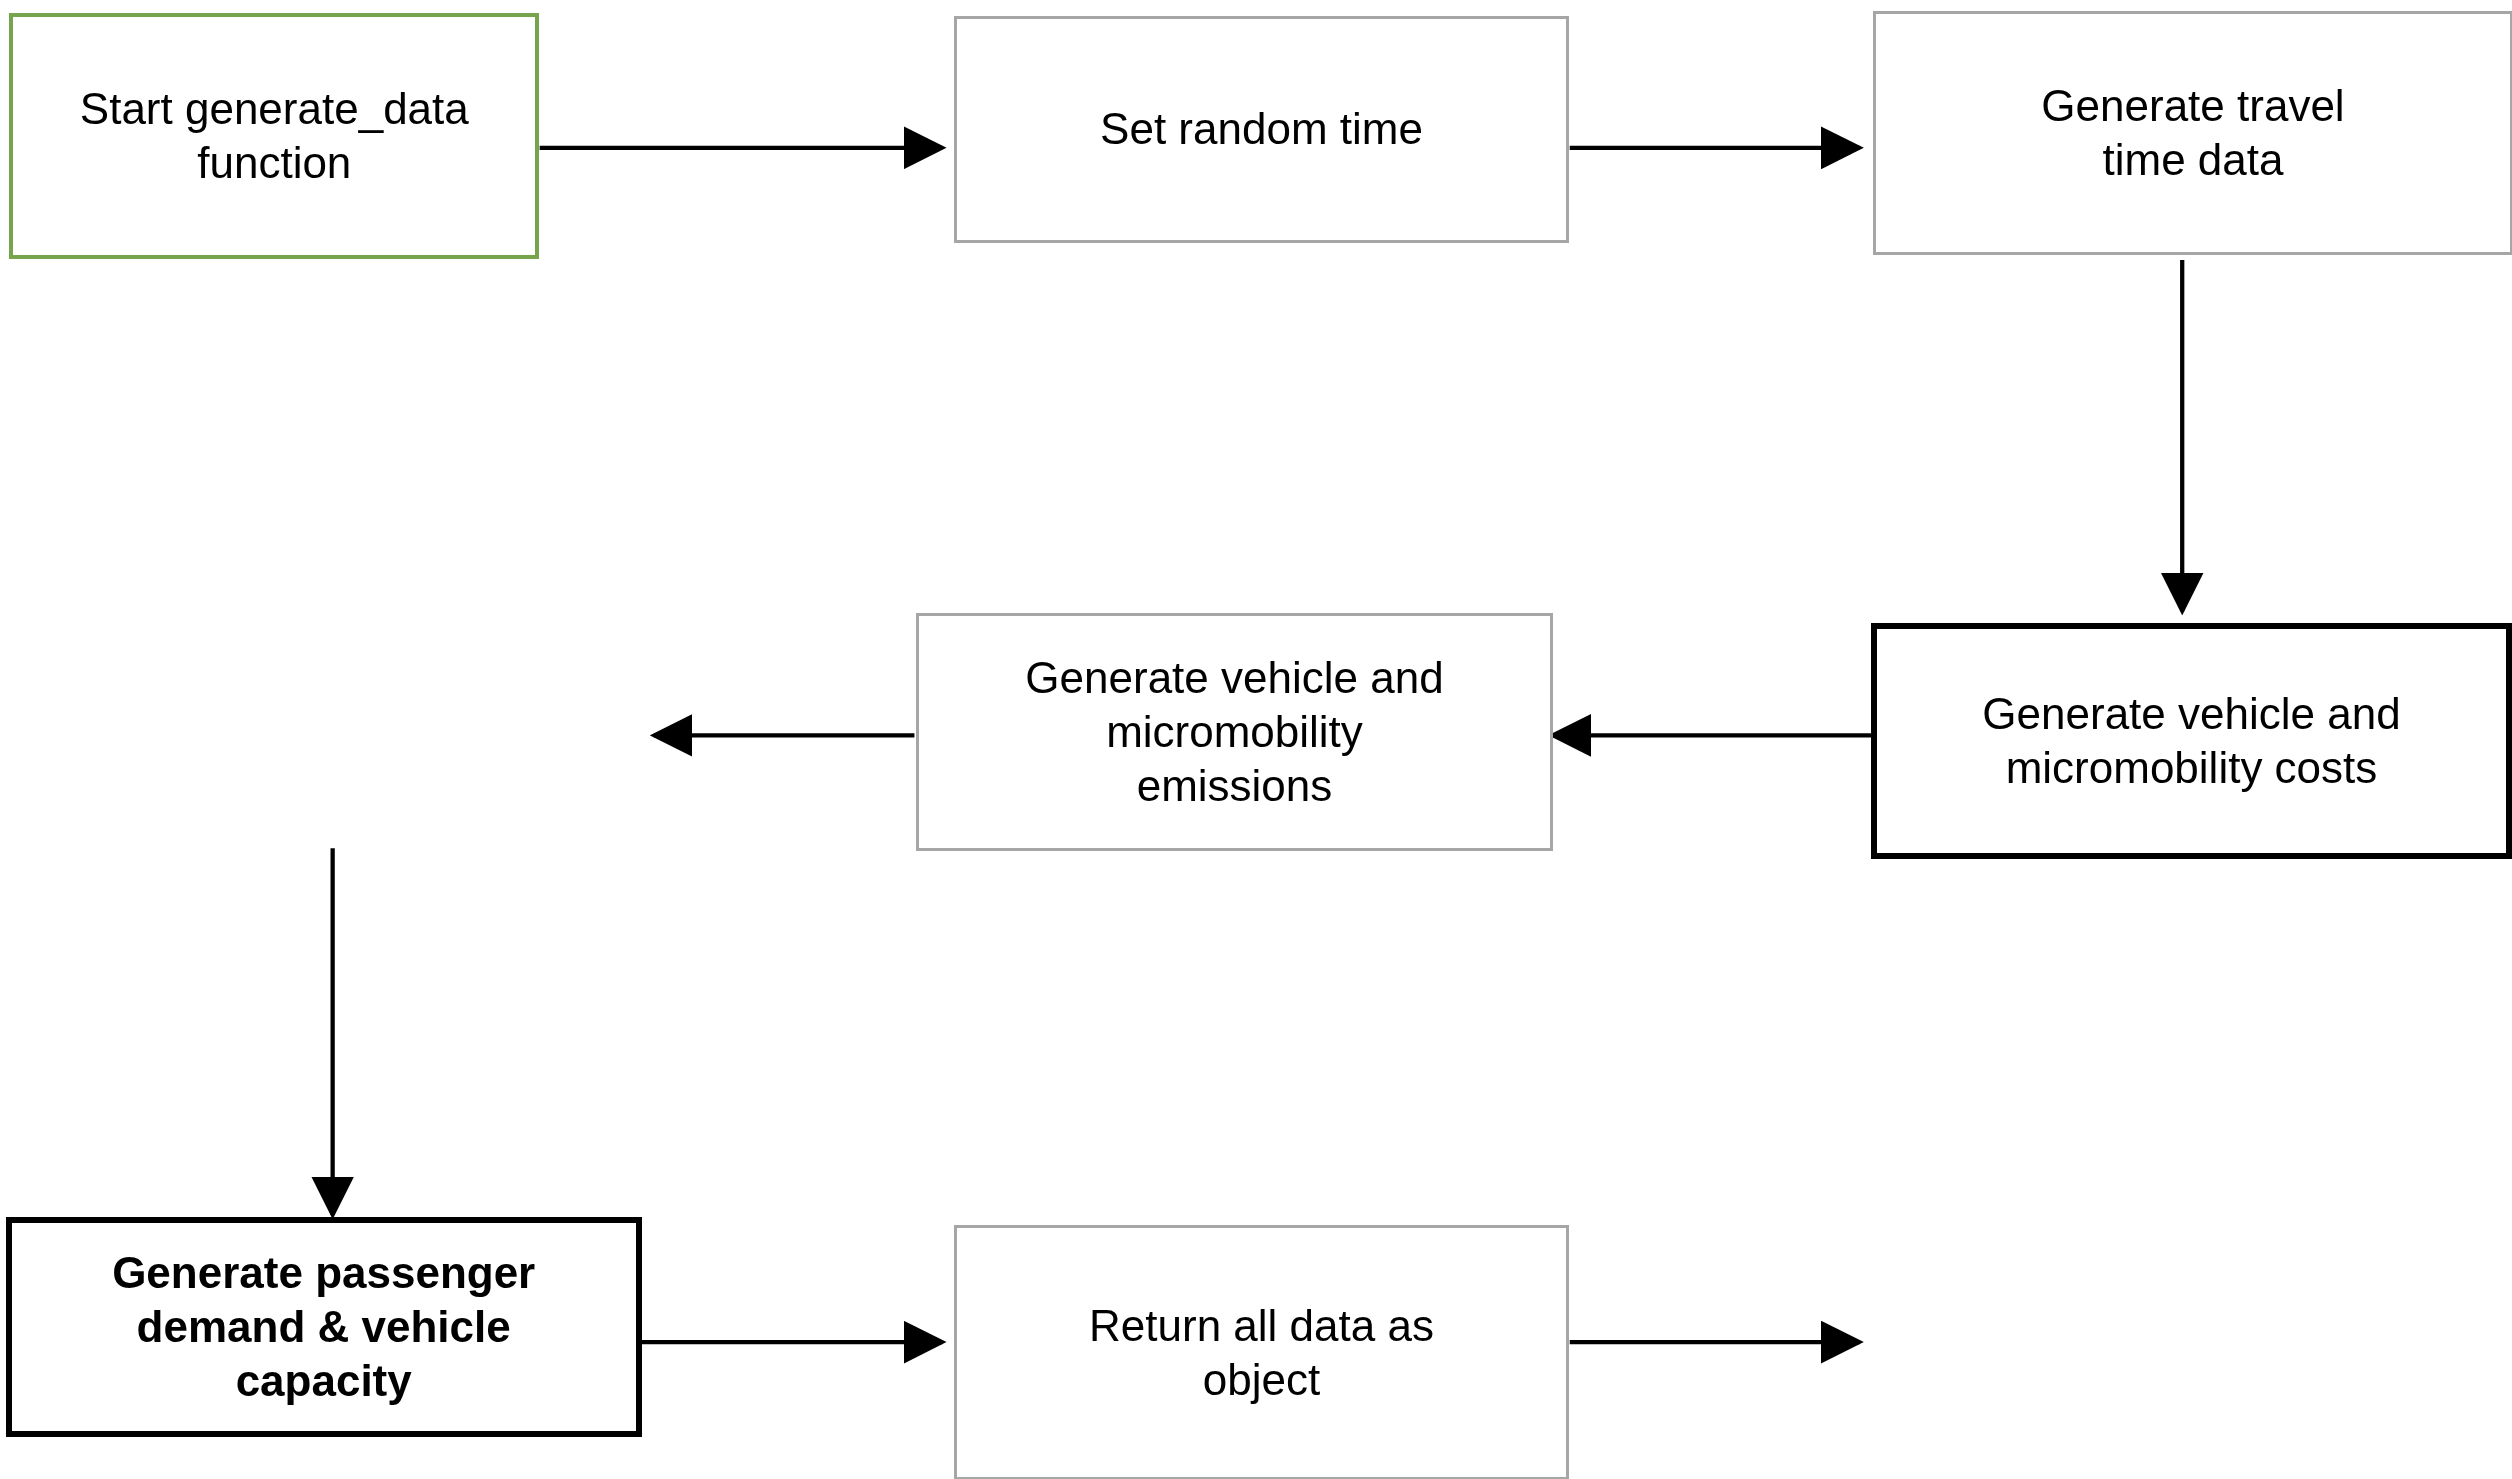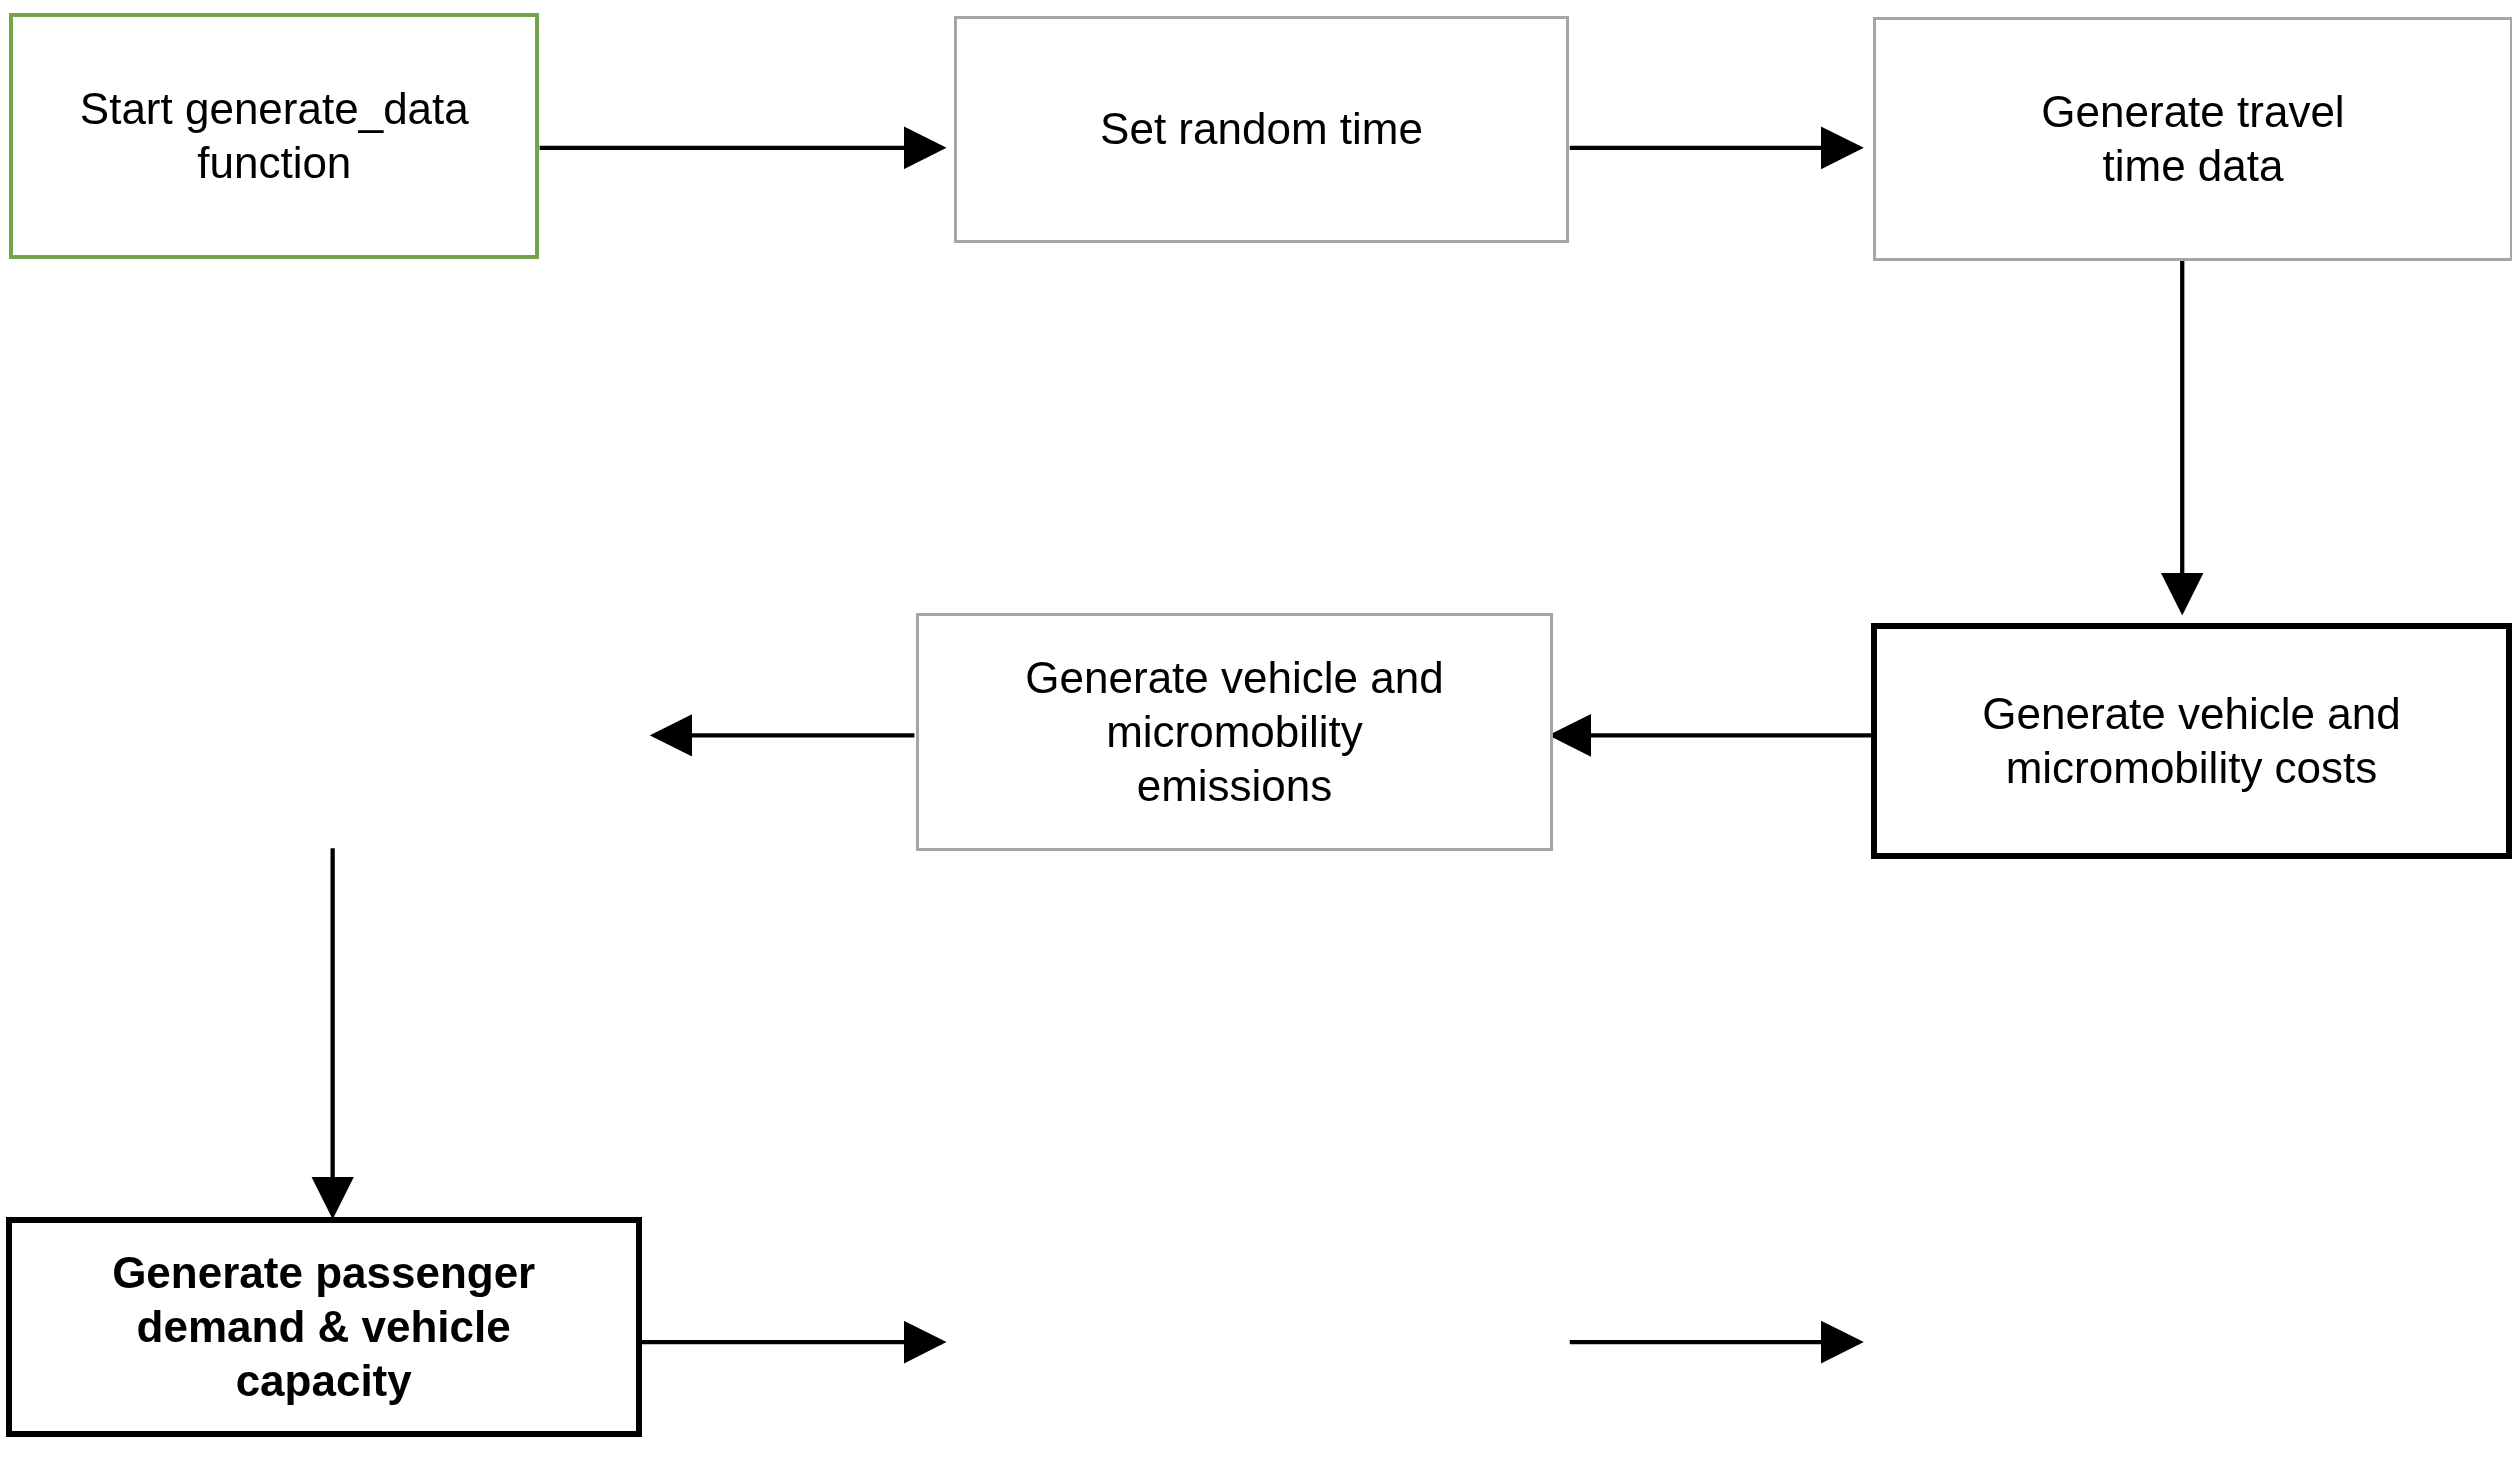--- a/index.html
+++ b/index.html
@@ -86,21 +86,21 @@
 
   <div class="node b-green" style="left:9.3px; top:13px; width:530px; height:246px;">
     <span class="label">Start generate_data
 function</span>
   </div>
 
   <div class="node b-gray" style="left:954px; top:15.7px; width:615px; height:227px;">
     <span class="label">Set random time</span>
   </div>
 
-  <div class="node b-gray" style="left:1873px; top:17px; width:640px; height:244px;">
+  <div class="node b-gray" style="left:1873px; top:11px; width:640px; height:244px;">
     <span class="label">Generate travel
 time data</span>
   </div>
 
 
   <div class="node b-gray" style="left:916px; top:613px; width:637px; height:238px;">
     <span class="label">Generate vehicle and
 micromobility
 emissions</span>
   </div>
@@ -109,16 +109,20 @@
     <span class="label">Generate vehicle and
 micromobility costs</span>
   </div>
 
   <div class="node b-black" style="left:5.7px; top:1217px; width:636px; height:220px;font-weight:bold;">
     <span class="label">Generate passenger
 demand &amp; vehicle
 capacity</span>
   </div>
 
+  <div class="node b-gray" style="left:954px; top:1225px; width:615px; height:255px;">
+    <span class="label">Return all data as
+object</span>
+  </div>
 
 
 </div>
 
 
 </body></html>

